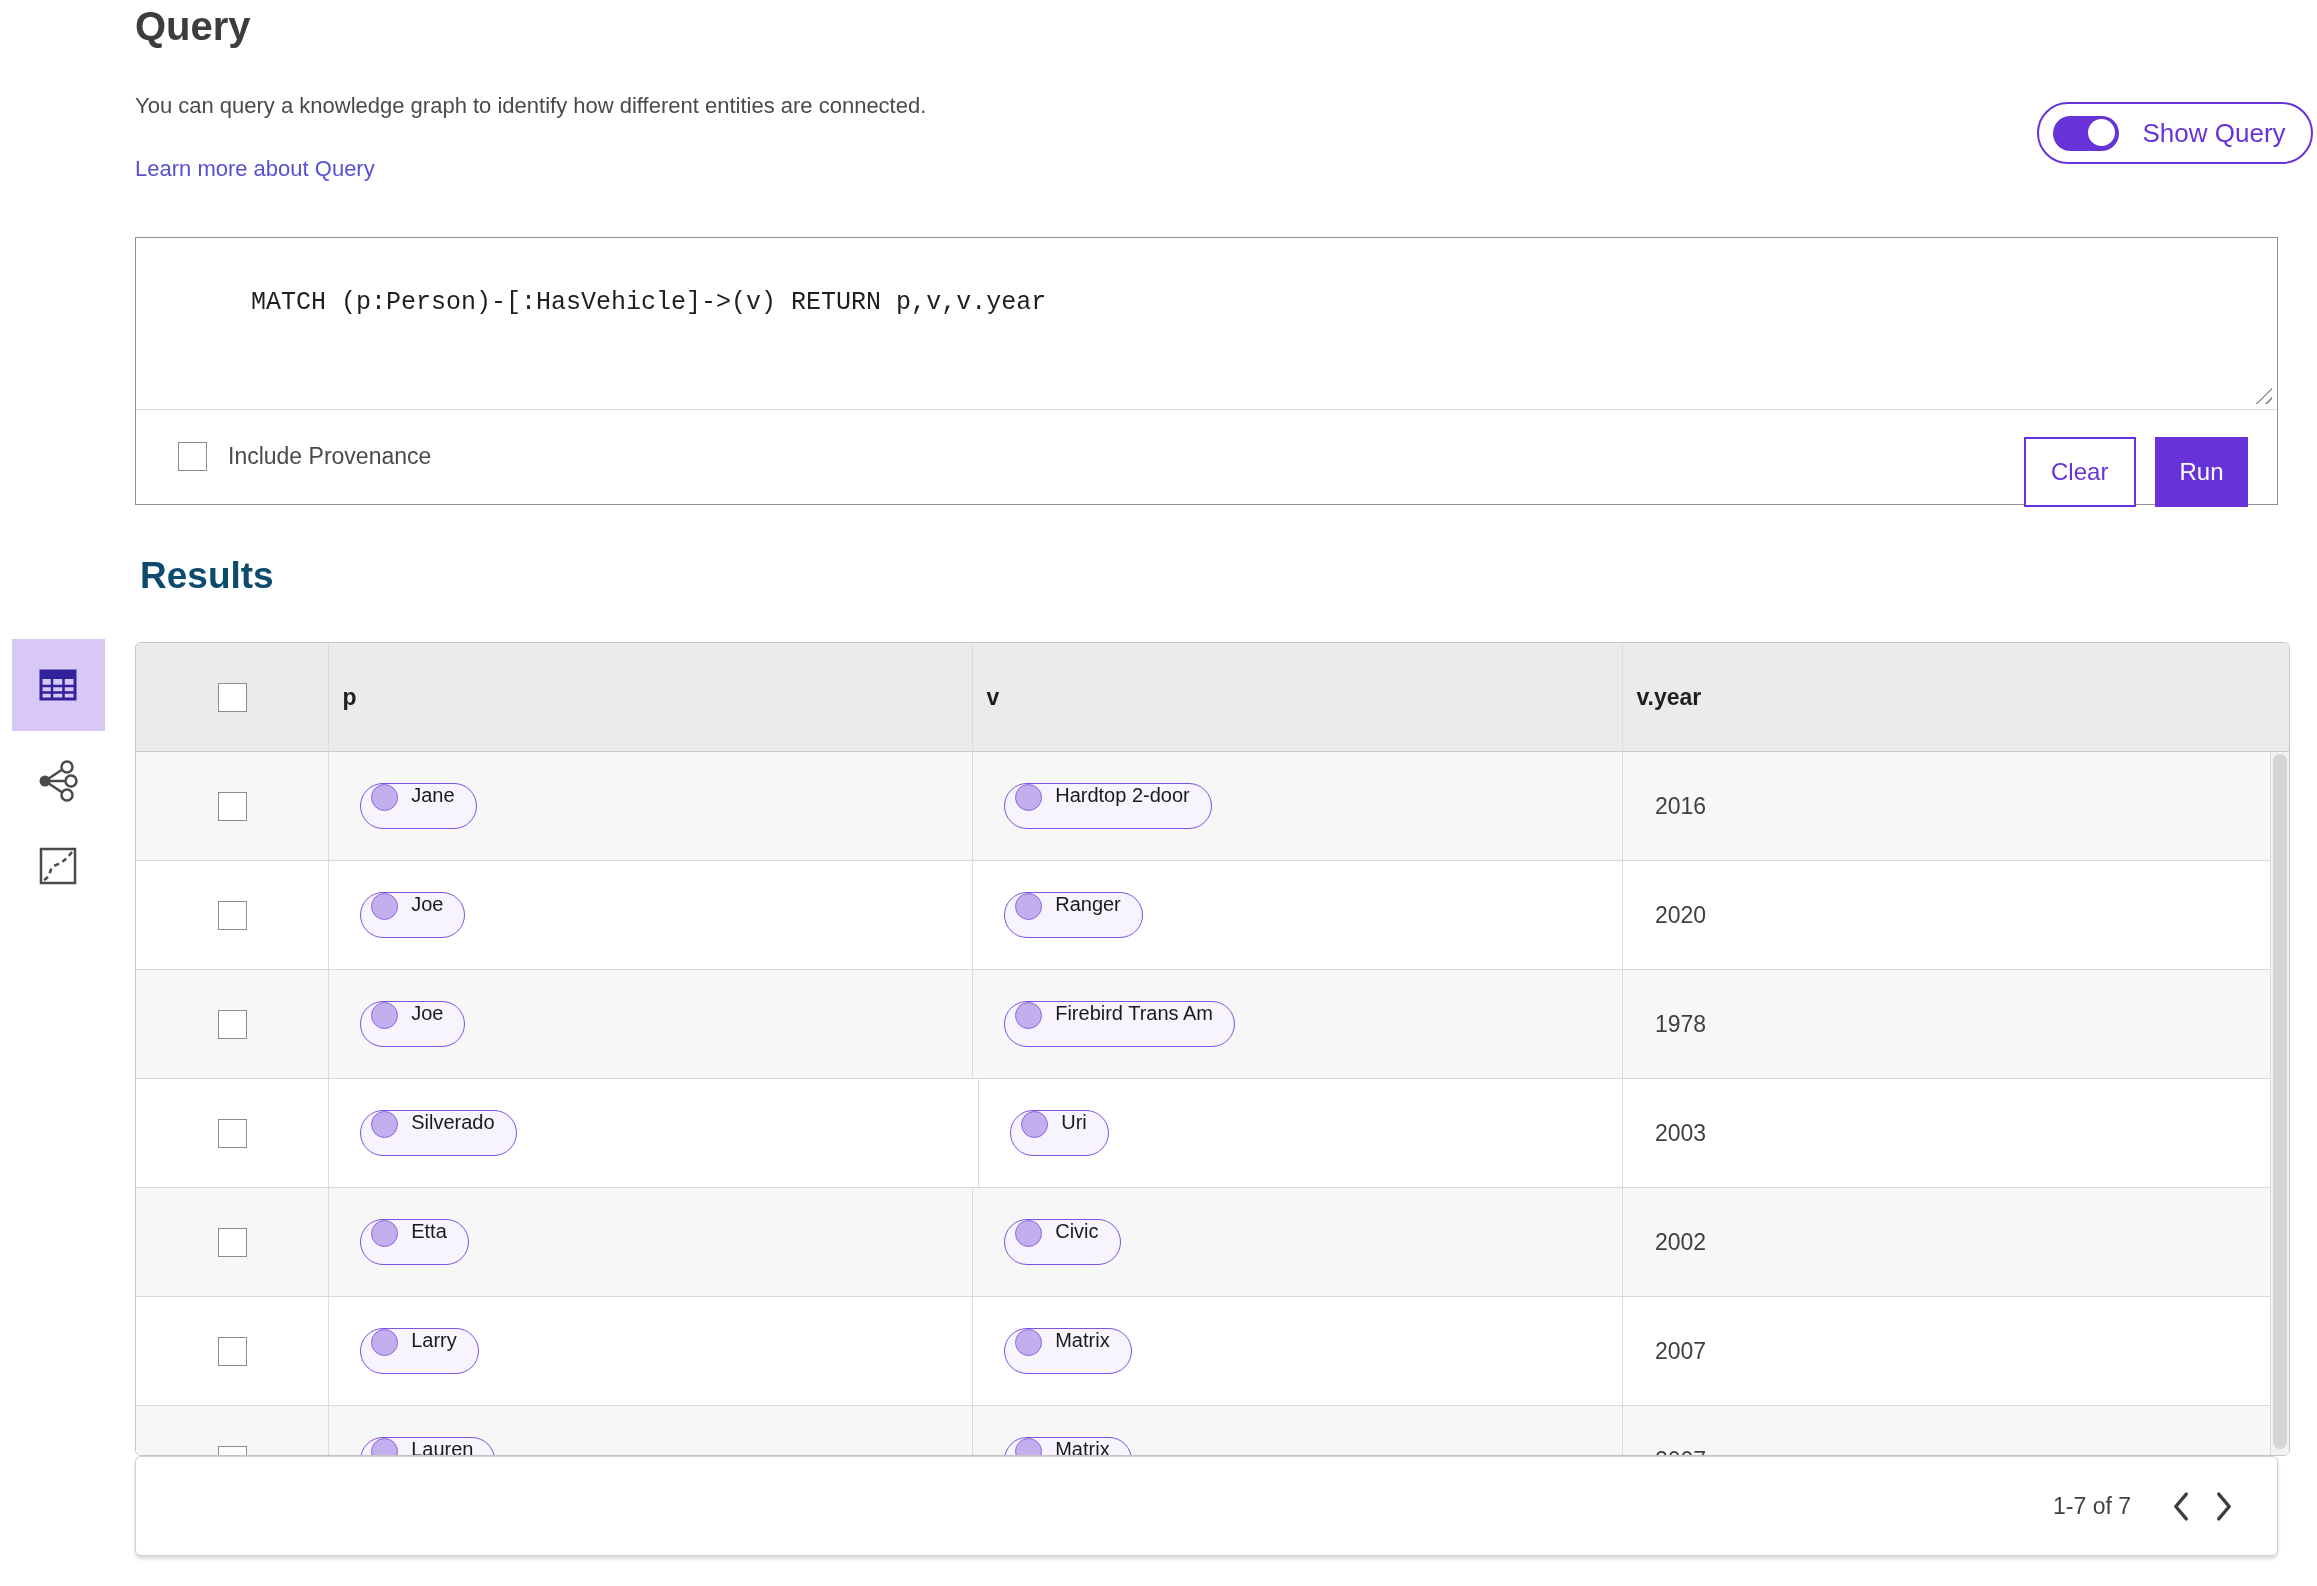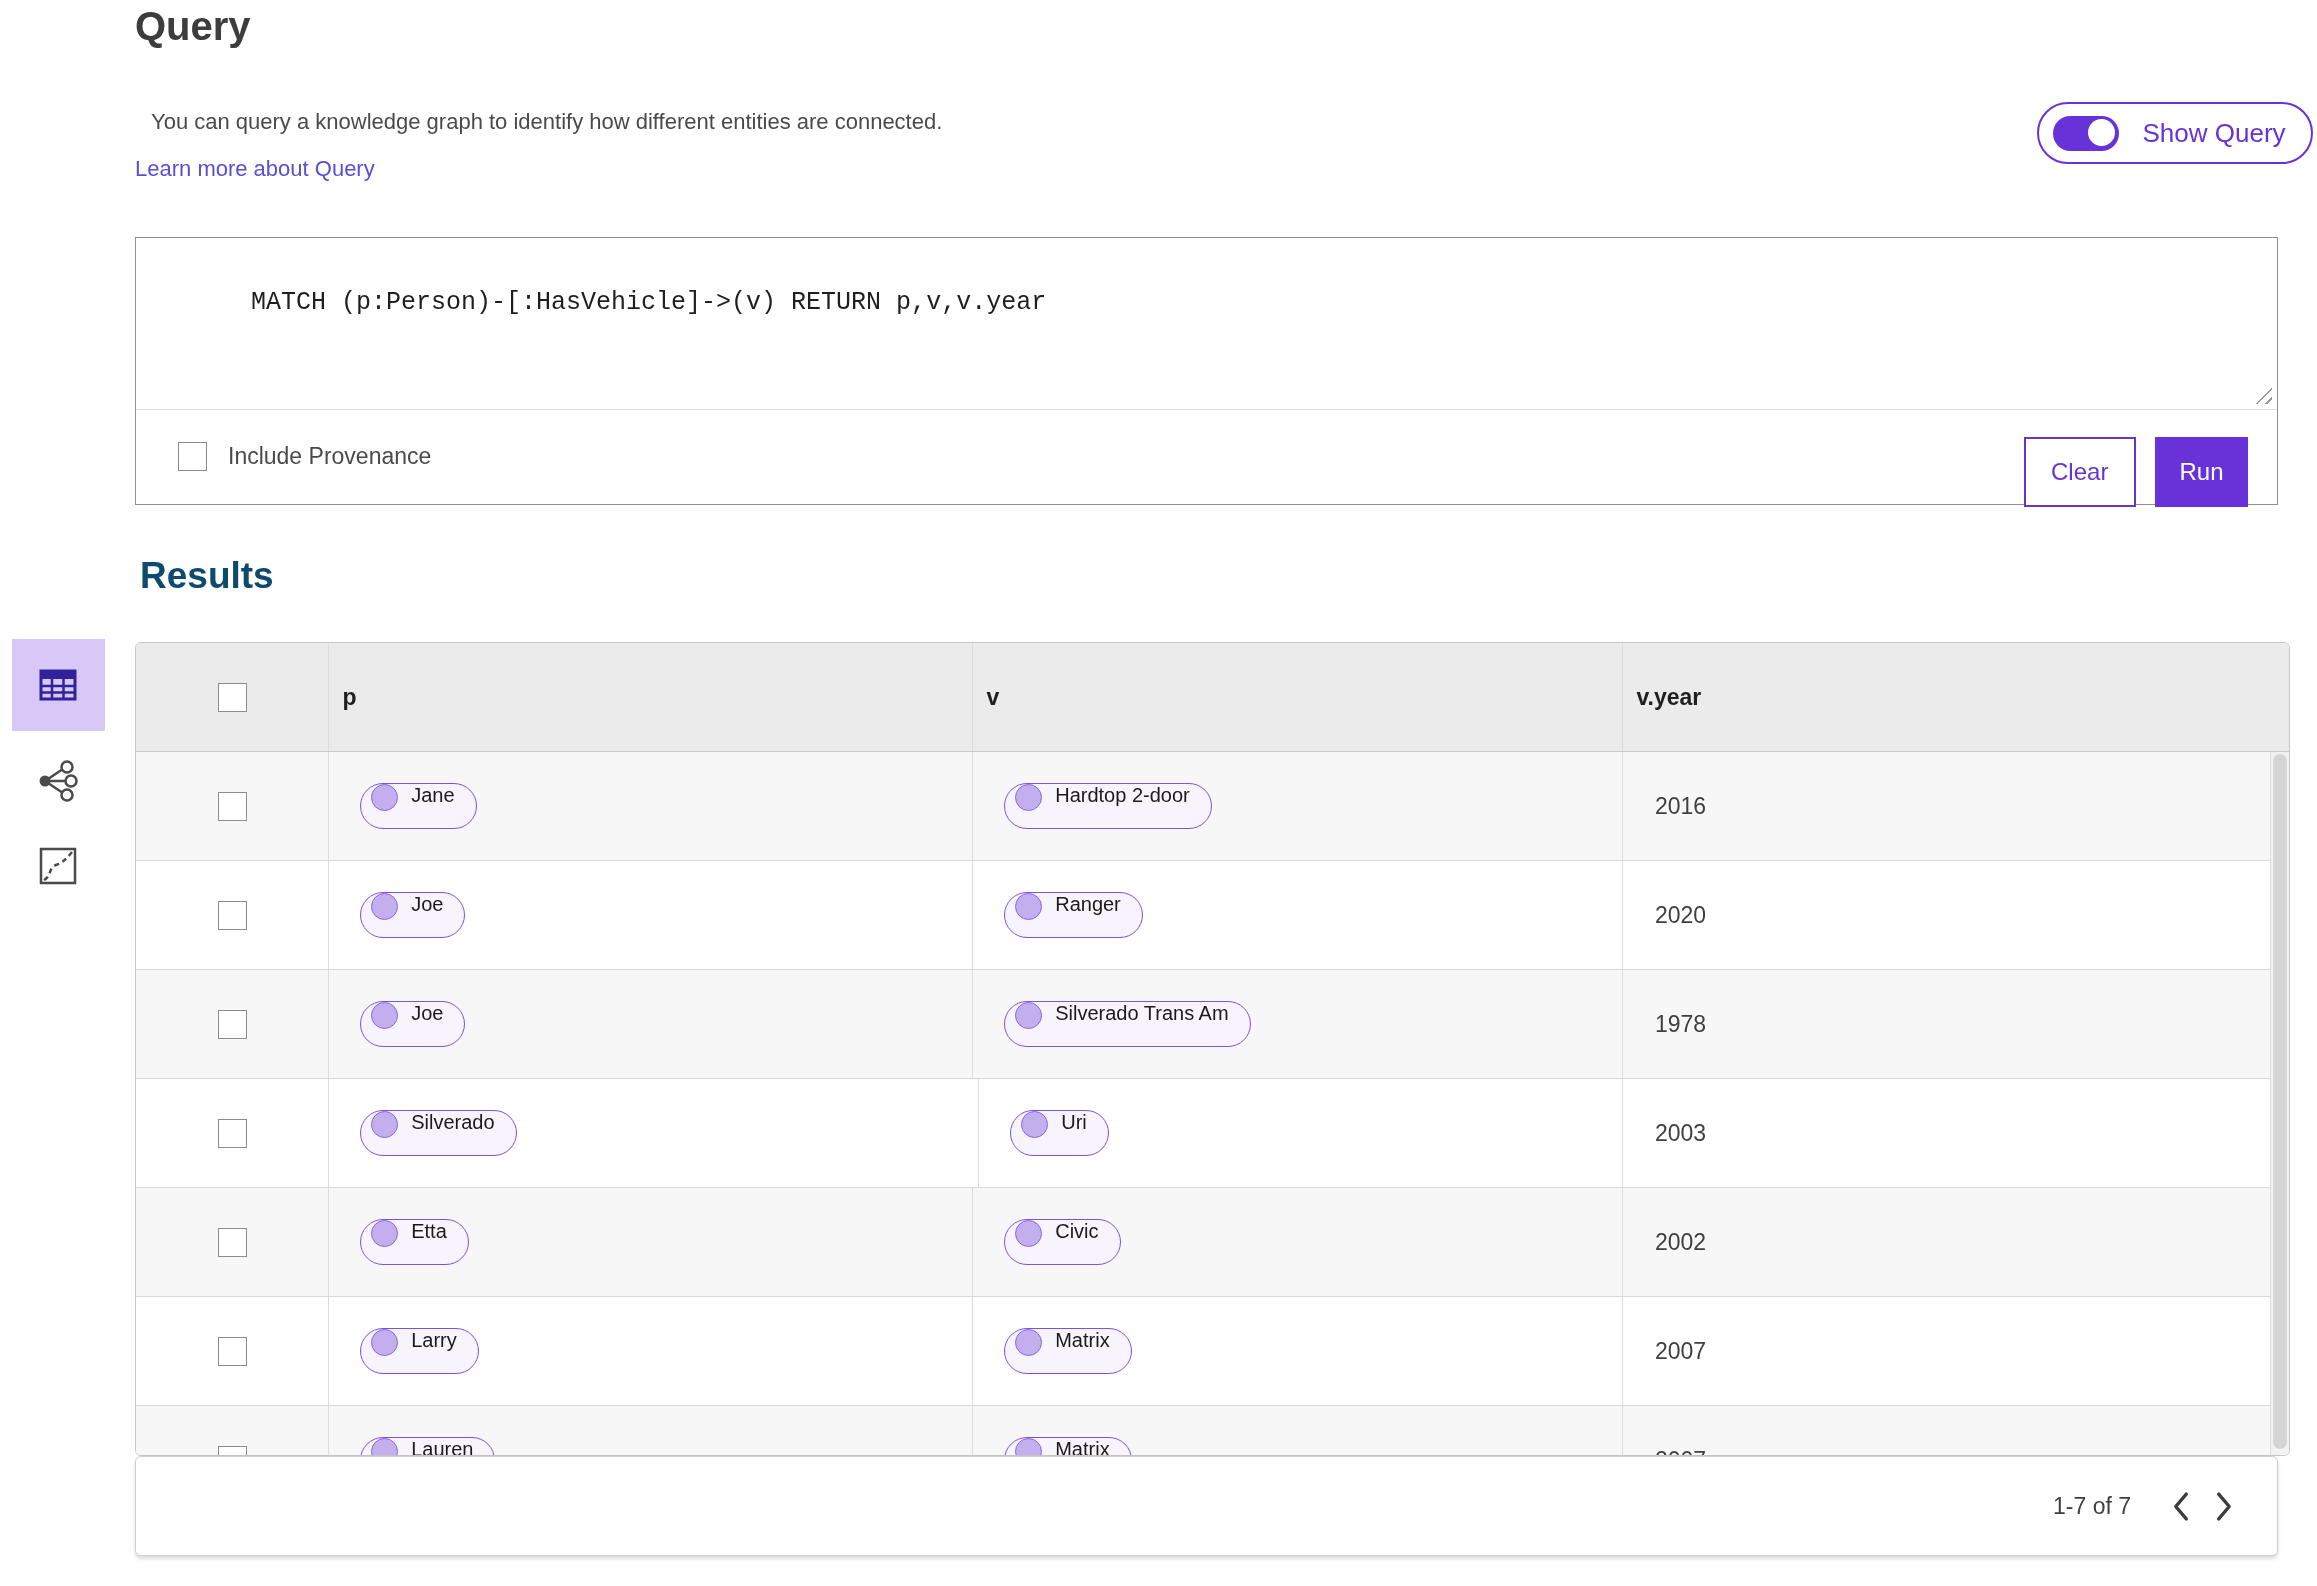--- a/index.html
+++ b/index.html
@@ -1,21 +1,21 @@
 <!DOCTYPE html>
 <html style="--accent: #6733d9; --accent-light: #d8c8f8; --link: #584fd2; --pill-bg: #f7f4fe; --pill-border: #7c52e0; --node-fill: #c3aeee; --node-border: #8a65e0; --header-bg: #ebebeb; --row-alt-bg: #f7f7f7;"><head>
 <meta charset="utf-8">
 <style>
   html,body{margin:0;padding:0;background:#fff;}
   .app{position:relative;width:2317px;height:1586px;background:#fff;
        font-family:"Liberation Sans",sans-serif;color:#3d3d3d;overflow:hidden;}
 
   
   .page-title{position:absolute;left:135px;top:3.9px;margin:0;font-size:40px;font-weight:700;color:#3d3d3d;}
-  .page-desc{position:absolute;left:135px;top:93px;margin:16px;font-size:22px;color:#4a4a4a;}
+  .page-desc{position:absolute;left:135px;top:93px;margin:0;font-size:22px;color:#4a4a4a;}
   .learn-link{position:absolute;left:135px;top:156px;font-size:22px;color:var(--link,#584fd2);text-decoration:none;cursor:pointer;}
 
   .show-query{position:absolute;left:2037px;top:102px;height:62px;box-sizing:border-box;
       border:2.9px solid var(--accent,#6733d9);border-radius:33px;display:flex;align-items:center;
       gap:24px;padding:0 25px 0 13.5px;background:#fff;cursor:pointer;}
   .switch{width:66px;height:35px;border-radius:17.4px;background:var(--accent,#6733d9);position:relative;flex:none;}
   .knob{position:absolute;right:3.9px;top:3.9px;width:27px;height:27px;border-radius:50%;background:#fff;}
   .toggle-label{font-size:26px;color:var(--accent,#6733d9);}
 
   
@@ -202,21 +202,21 @@
           </div>
     <div class="cell c-p">
       <span class="pill">
         <span class="node"></span>
         <span class="plabel">Joe</span>
       </span>
     </div>
     <div class="cell c-v">
       <span class="pill">
         <span class="node"></span>
-        <span class="plabel">Silverado Trans Am</span>
+        <span class="plabel">Firebird Trans Am</span>
       </span>
     </div>
     <div class="cell c-y">
             <span class="year">1978</span>
           </div>
   </div>
 
   <div class="trow">
     <div class="cell c-check">
             <input type="checkbox" class="cb" style="">

